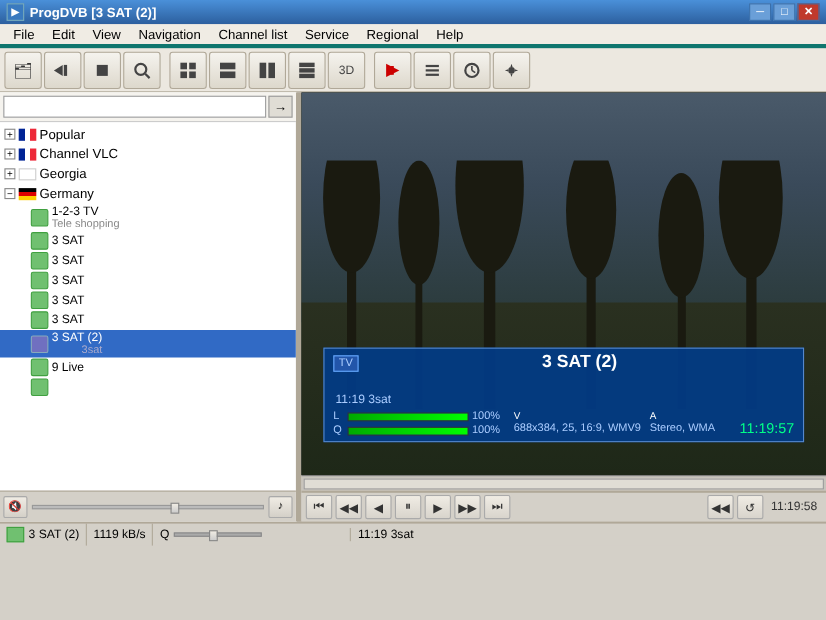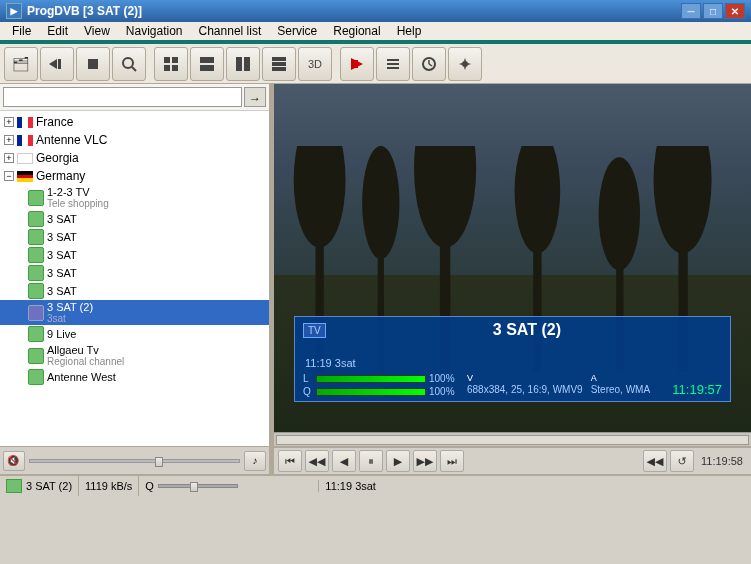--- a/index.html
+++ b/index.html
@@ -555,27 +555,27 @@
     <div id="search-bar">
       <input id="search-input" type="text" style="flex: 1 1 0%; height: 20px; border: 1px solid rgb(153, 153, 153); font-size: 11px; padding: 0px 3px;">
       <div id="search-go" class="" style="width:22px;height:20px;background:#e0ddd5;border:1px solid #999;margin-left:2px;cursor:pointer;display:flex;align-items:center;justify-content:center;font-size:12px;">→</div>
     </div>
 
     <div id="channel-tree">
 
       <div class="tree-country">
         <div class="tree-expand">+</div>
         <div class="country-icon flag-france"></div>
-        <span>France</span>
+        <span>Popular</span>
       </div>
 
       <div class="tree-country">
         <div class="tree-expand">+</div>
         <div class="country-icon flag-france"></div>
-        <span>Antenne VLC</span>
+        <span>Channel VLC</span>
       </div>
 
       <div class="tree-country">
         <div class="tree-expand">+</div>
         <div class="country-icon" style="background:white;border:1px solid #ccc;"></div>
         <span>Georgia</span>
       </div>
 
       <div class="tree-country">
         <div class="tree-expand">−</div>
@@ -609,41 +609,33 @@
       </div>
       <div class="tree-channel">
         <div class="ch-icon tv"></div>
         <span>3 SAT</span>
       </div>
 
       <div class="tree-channel selected">
         <div class="ch-icon blue"></div>
         <div>
           <div>3 SAT (2)</div>
-          <div style="font-size:10px;color:#aac;">3sat</div>
+          <div style="font-size:10px;color:#aac;text-align:right;">3sat</div>
         </div>
       </div>
 
       <div class="tree-channel">
         <div class="ch-icon tv"></div>
         <span>9 Live</span>
       </div>
 
       <div class="tree-channel">
         <div class="ch-icon tv"></div>
-        <div>
-          <div>Allgaeu Tv</div>
-          <div style="font-size:10px;color:#888;">Regional channel</div>
-        </div>
-      </div>
-
-      <div class="tree-channel">
-        <div class="ch-icon tv"></div>
-        <span>Antenne West</span>
-      </div>
+      </div>
+
     </div>
 
 
     <div id="left-bottom-controls">
       <div class="sm-btn">🔇</div>
       <div id="left-volume-slider" style="flex:1;height:4px;background:#bbb;border:1px solid #999;position:relative;margin:0 2px;">
         <div class="slider-thumb" style="position:absolute;left:60%;top:-3px;width:8px;height:10px;background:linear-gradient(to bottom,#f0ece4,#ccc);border:1px solid #888;"></div>
       </div>
       <div class="sm-btn">♪</div>
     </div>

